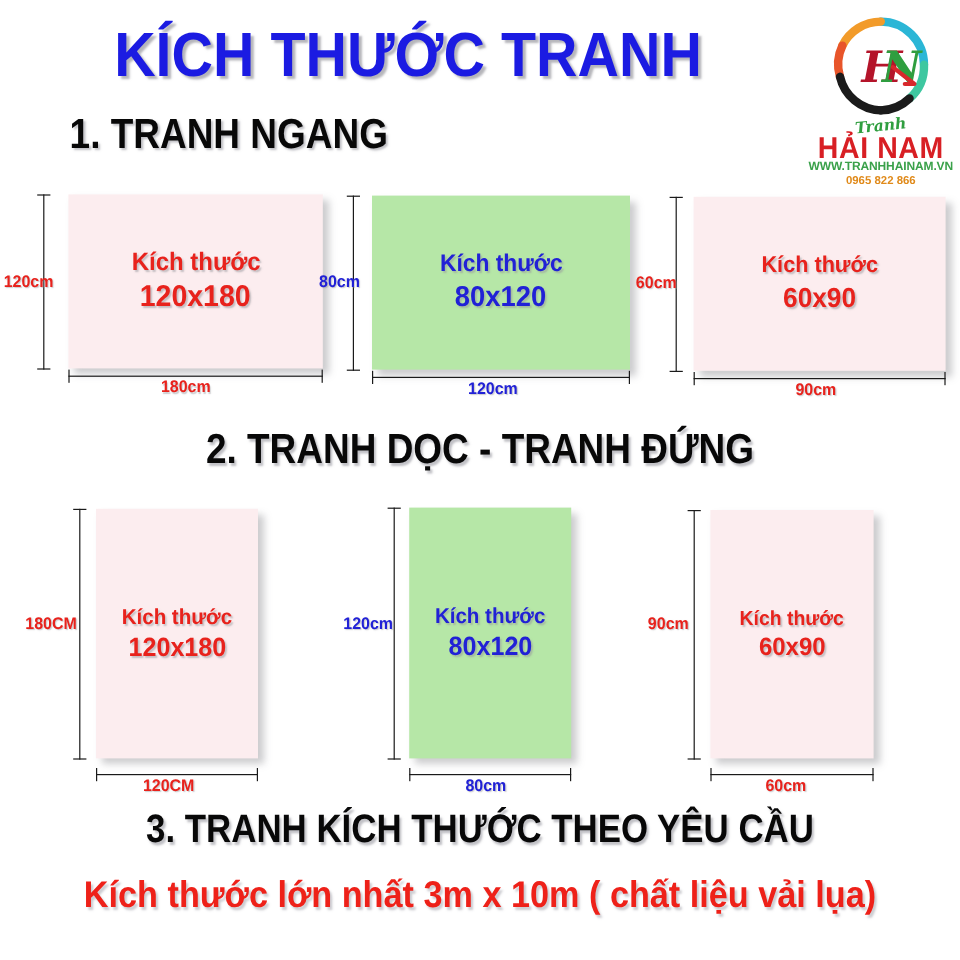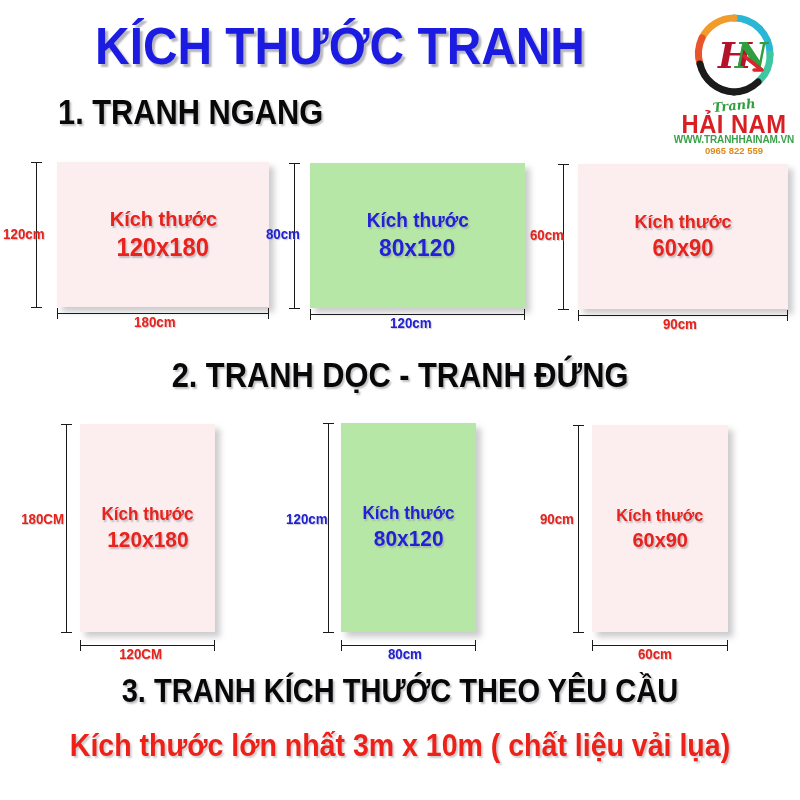--- a/index.html
+++ b/index.html
@@ -152,21 +152,21 @@
     <path d="M14 26 A36 36 0 0 0 12 52" fill="none" stroke="#e8552a" stroke-width="7" stroke-linecap="round"></path>
     <path d="M12 52 A36 36 0 0 0 46 80" fill="none" stroke="#1b1b1b" stroke-width="7" stroke-linecap="round"></path>
     <path d="M46 80 A36 36 0 0 0 70 70" fill="none" stroke="#1b1b1b" stroke-width="7" stroke-linecap="round"></path>
     <text x="30" y="56" font-family="DejaVu Serif, serif" font-style="italic" font-weight="bold" font-size="36" fill="#b4142a">H</text>
     <text x="47" y="56" font-family="DejaVu Serif, serif" font-style="italic" font-weight="bold" font-size="36" fill="#2f9e3f">N</text>
     <path d="M56 44 L74 58 L66 58" fill="none" stroke="#d8272c" stroke-width="3.5" stroke-linecap="round" stroke-linejoin="round"></path>
   </svg>
   <div id="logo-brand-script">Tranh</div>
   <div id="logo-brand-name">HẢI NAM</div>
   <div id="logo-website">WWW.TRANHHAINAM.VN</div>
-  <div id="logo-phone">0965 822 559</div>
+  <div id="logo-phone">0965 822 866</div>
 </div>
 
 <div class="abs section-head" id="sec1-head">1. TRANH NGANG</div>
 
 <div class="canvas-box pink t-red" style="left:57px; top:162px; width:212px; height:145px;">
   <div class="lbl-a" style="font-size:21px;">Kích thước</div>
   <div class="lbl-b" style="font-size:25px; margin-top:2px;">120x180</div>
 </div>
 <div class="abs dim-line-v" style="left:36px; top:162px; height:146px;"></div>
 <div class="abs tick-h" style="left:31px; top:162px;"></div>

